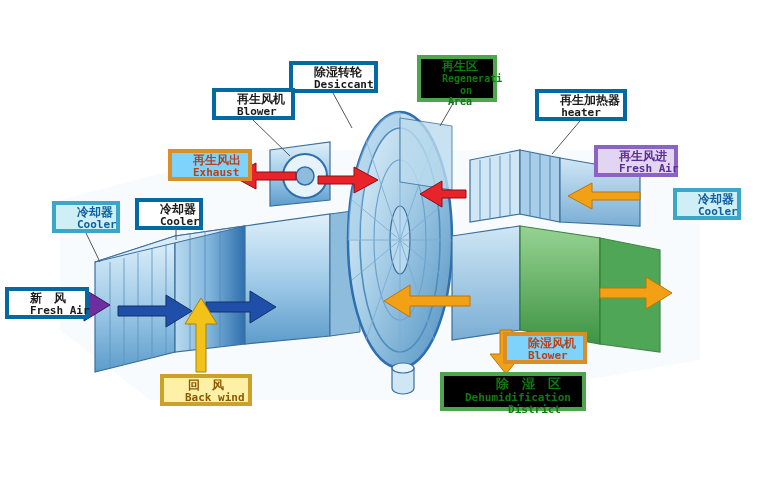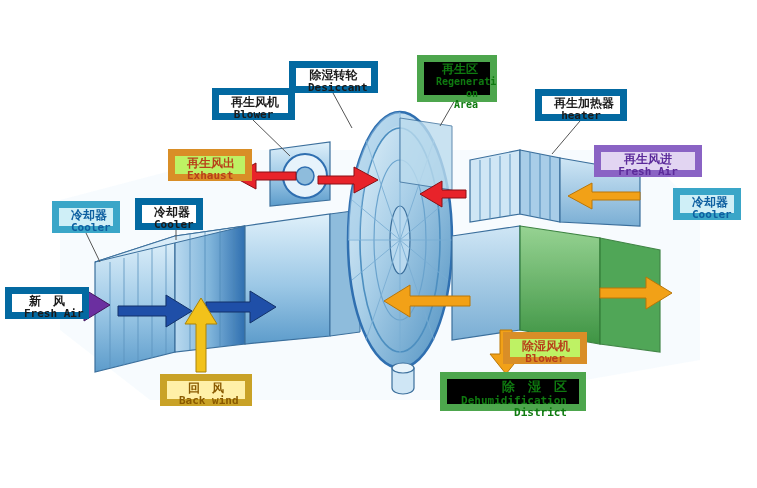--- a/index.html
+++ b/index.html
@@ -4,37 +4,37 @@
 <style>
   html,body{margin:0;padding:0;background:#fff;}
   #stage{
     position:relative;width:757px;height:488px;overflow:hidden;
     background:#ffffff;
     font-family:"Liberation Sans", sans-serif;
   }
   #stage svg{position:absolute;left:0;top:0;}
   .lbl{
     position:absolute;
-    border:7px solid #0369a1;
+    border:4px solid #0369a1;
     background:#ffffff;
     box-sizing:border-box;
     text-align:center;
     line-height:1.12;
-    padding:1px 12px;
+    padding:1px 21px;
     white-space:nowrap;
   }
   .lbl .cn{display:block;font-weight:bold;font-family:"DejaVu Sans", sans-serif;}
   .lbl .en{display:block;font-weight:bold;font-family:"DejaVu Sans Mono", monospace;}
   .cyan{background:#cfeff7;border-color:#3aa6c8;}
   .cyan .cn{color:#0d5fa0;}
   .cyan .en{color:#0d5fa0;}
   .green{background:#000000;border-color:#4da64d;text-align:right;}
   .green .cn{color:#0f7a10;}
   .green .en{color:#0f7a10;}
-  .orange{background:#bef264;border-color:#d98e27;}
+  .orange{background:#7dd3fc;border-color:#d98e27;}
   .orange .cn{color:#b8401a;}
   .orange .en{color:#b8401a;}
   .purple{background:#e2d5f2;border-color:#8a63c4;}
   .purple .cn{color:#5b2a9a;}
   .purple .en{color:#5b2a9a;}
   .yellow{background:#fff0a8;border-color:#c9a227;}
   .yellow .cn{color:#8a5a00;}
   .yellow .en{color:#8a5a00;}
   .white .cn{color:#1a1a1a;}
   .white .en{color:#1a1a1a;}
@@ -225,21 +225,21 @@
   <div class="lbl green" style="left:417px;top:55px;width:80px;height:47px;">
     <span class="cn" style="font-size:12px">再生区</span>
     <span class="en" style="font-size:10px;white-space:normal;">Regenerati on Area</span>
   </div>
 
   <div class="lbl white" style="left:535px;top:89px;width:92px;height:32px;">
     <span class="cn" style="font-size:12px">再生加热器</span>
     <span class="en" style="font-size:11px">heater</span>
   </div>
 
-  <div class="lbl purple" style="left:594px;top:145px;width:108px;height:32px;">
+  <div class="lbl purple" style="left:594px;top:145px;width:84px;height:32px;">
     <span class="cn" style="font-size:12px">再生风进</span>
     <span class="en" style="font-size:11px">Fresh Air</span>
   </div>
 
   <div class="lbl orange" style="left:168px;top:149px;width:84px;height:32px;">
     <span class="cn" style="font-size:12px">再生风出</span>
     <span class="en" style="font-size:11px">Exhaust</span>
   </div>
 
   <div class="lbl cyan" style="left:673px;top:188px;width:68px;height:32px;">

